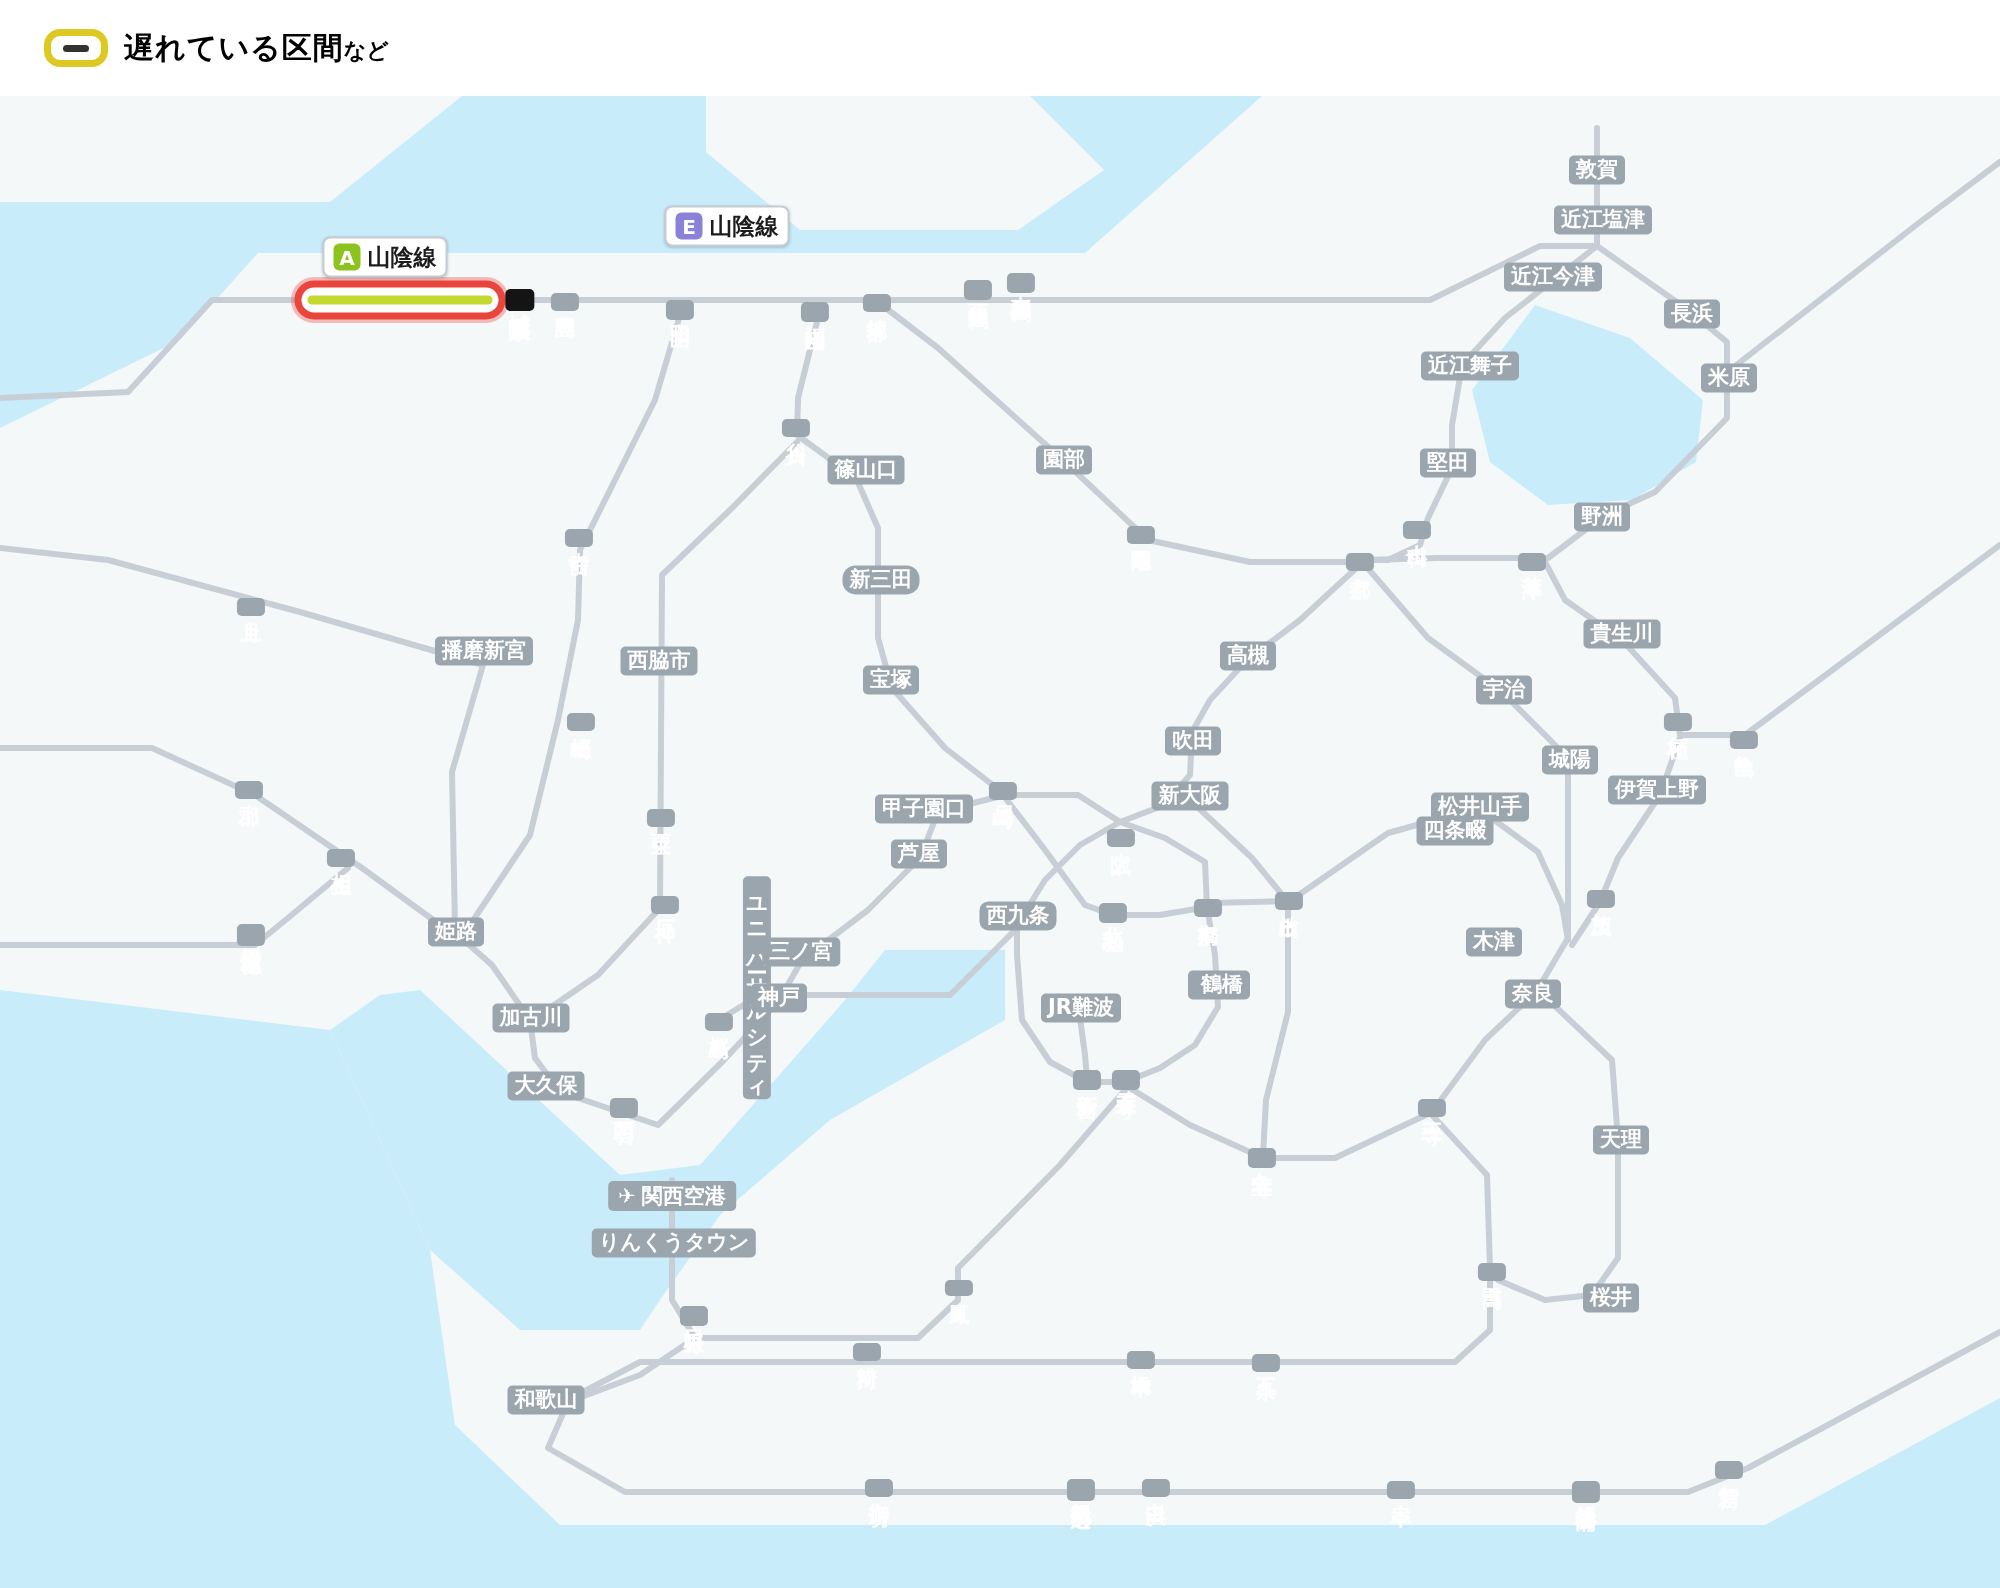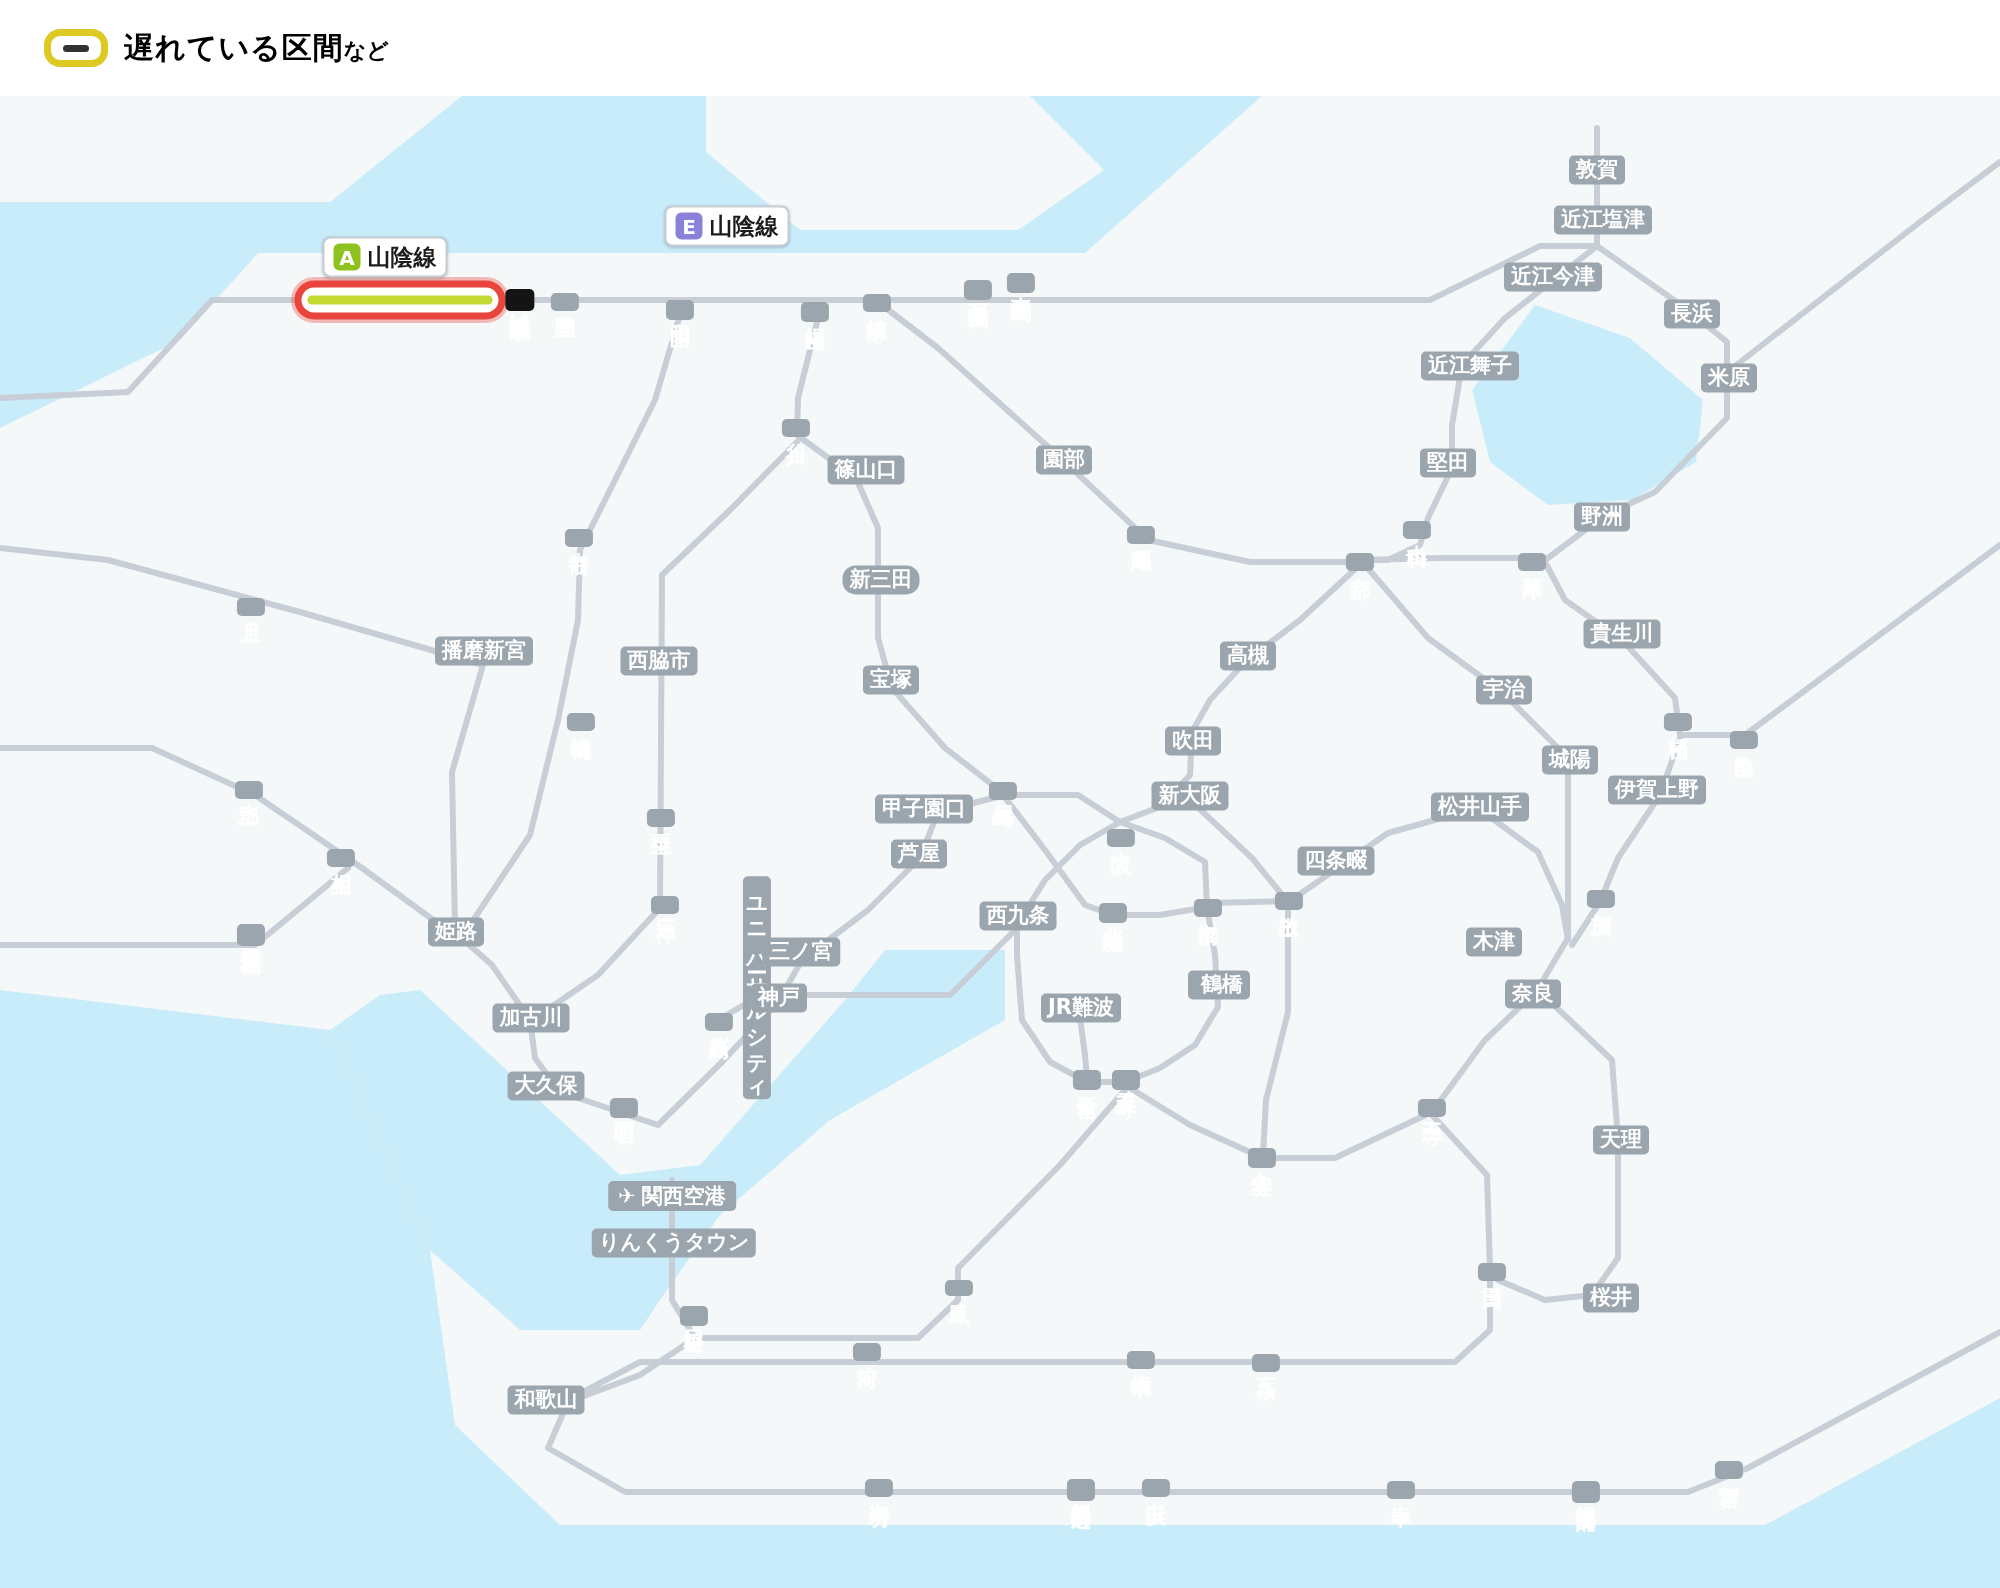--- a/index.html
+++ b/index.html
@@ -105,41 +105,41 @@
         <div class="station v" style="left: 1532px; top: 562px;">草津</div>
         <div class="station v" style="left: 1417px; top: 530px;">山科</div>
         <div class="station v" style="left: 1360px; top: 562px;">京都</div>
         <div class="station h" style="left: 1622px; top: 634px;">貴生川</div>
         <div class="station v" style="left: 1678px; top: 722px;">柘植</div>
         <div class="station v" style="left: 1744px; top: 740px;">亀山</div>
         <div class="station h" style="left: 1504px; top: 690px;">宇治</div>
         <div class="station h" style="left: 1570px; top: 760px;">城陽</div>
         <div class="station h" style="left: 1657px; top: 790px;">伊賀上野</div>
         <div class="station h" style="left: 1480px; top: 807px;">松井山手</div>
-        <div class="station h" style="left: 1336px; top: 831px; margin-top: 30px;">四条畷</div>
+        <div class="station h" style="left: 1455px; top: 831px;">四条畷</div>
         <div class="station v" style="left: 1601px; top: 899px;">加茂</div>
         <div class="station h" style="left: 1494px; top: 942px;">木津</div>
         <div class="station h" style="left: 1533px; top: 994px;">奈良</div>
         <div class="station h" style="left: 1621px; top: 1140px;">天理</div>
         <div class="station h" style="left: 1611px; top: 1298px;">桜井</div>
         <div class="station v" style="left: 1492px; top: 1272px;">高田</div>
         <div class="station v" style="left: 1432px; top: 1108px;">王寺</div>
         <div class="station v" style="left: 1262px; top: 1158px;">久宝寺</div>
         <div class="station h" style="left: 1248px; top: 656px;">高槻</div>
         <div class="station h" style="left: 1193px; top: 741px;">吹田</div>
         <div class="station h" style="left: 1190px; top: 796px;">新大阪</div>
         <div class="station v" style="left: 1121px; top: 838px;">大阪</div>
         <div class="station v" style="left: 1113px; top: 913px;">北新地</div>
         <div class="station v" style="left: 1208px; top: 908px;">京橋</div>
         <div class="station v" style="left: 1289px; top: 901px;">放出</div>
         <div class="station h" style="left: 1219px; top: 985px; padding-left: 13px;">鶴橋</div>
         <div class="station v" style="left: 1003px; top: 791px;">尼崎</div>
         <div class="station h" style="left: 924px; top: 809px;">甲子園口</div>
         <div class="station h" style="left: 919px; top: 854px;">芦屋</div>
-        <div class="station h" style="left: 1018px; top: 916px;">西九条</div>
+        <div class="station h" style="left: 1018px; top: 916px; border-radius: 9px;">西九条</div>
         <div class="station v" style="left: 757px; top: 988px;">ユニバーサルシティ</div>
         <div class="station v" style="left: 719px; top: 1022px;">桜島</div>
         <div class="station h" style="left: 1081px; top: 1008px;">JR難波</div>
         <div class="station v" style="left: 1087px; top: 1080px;">新今宮</div>
         <div class="station v" style="left: 1126px; top: 1080px;">天王寺</div>
         <div class="station h" style="left: 801px; top: 952px;">三ノ宮</div>
         <div class="station h" style="left: 779px; top: 998px;">神戸</div>
         <div class="station v" style="left: 624px; top: 1108px;">西明石</div>
         <div class="station h" style="left: 546px; top: 1086px;">大久保</div>
         <div class="station h" style="left: 531px; top: 1018px;">加古川</div>

